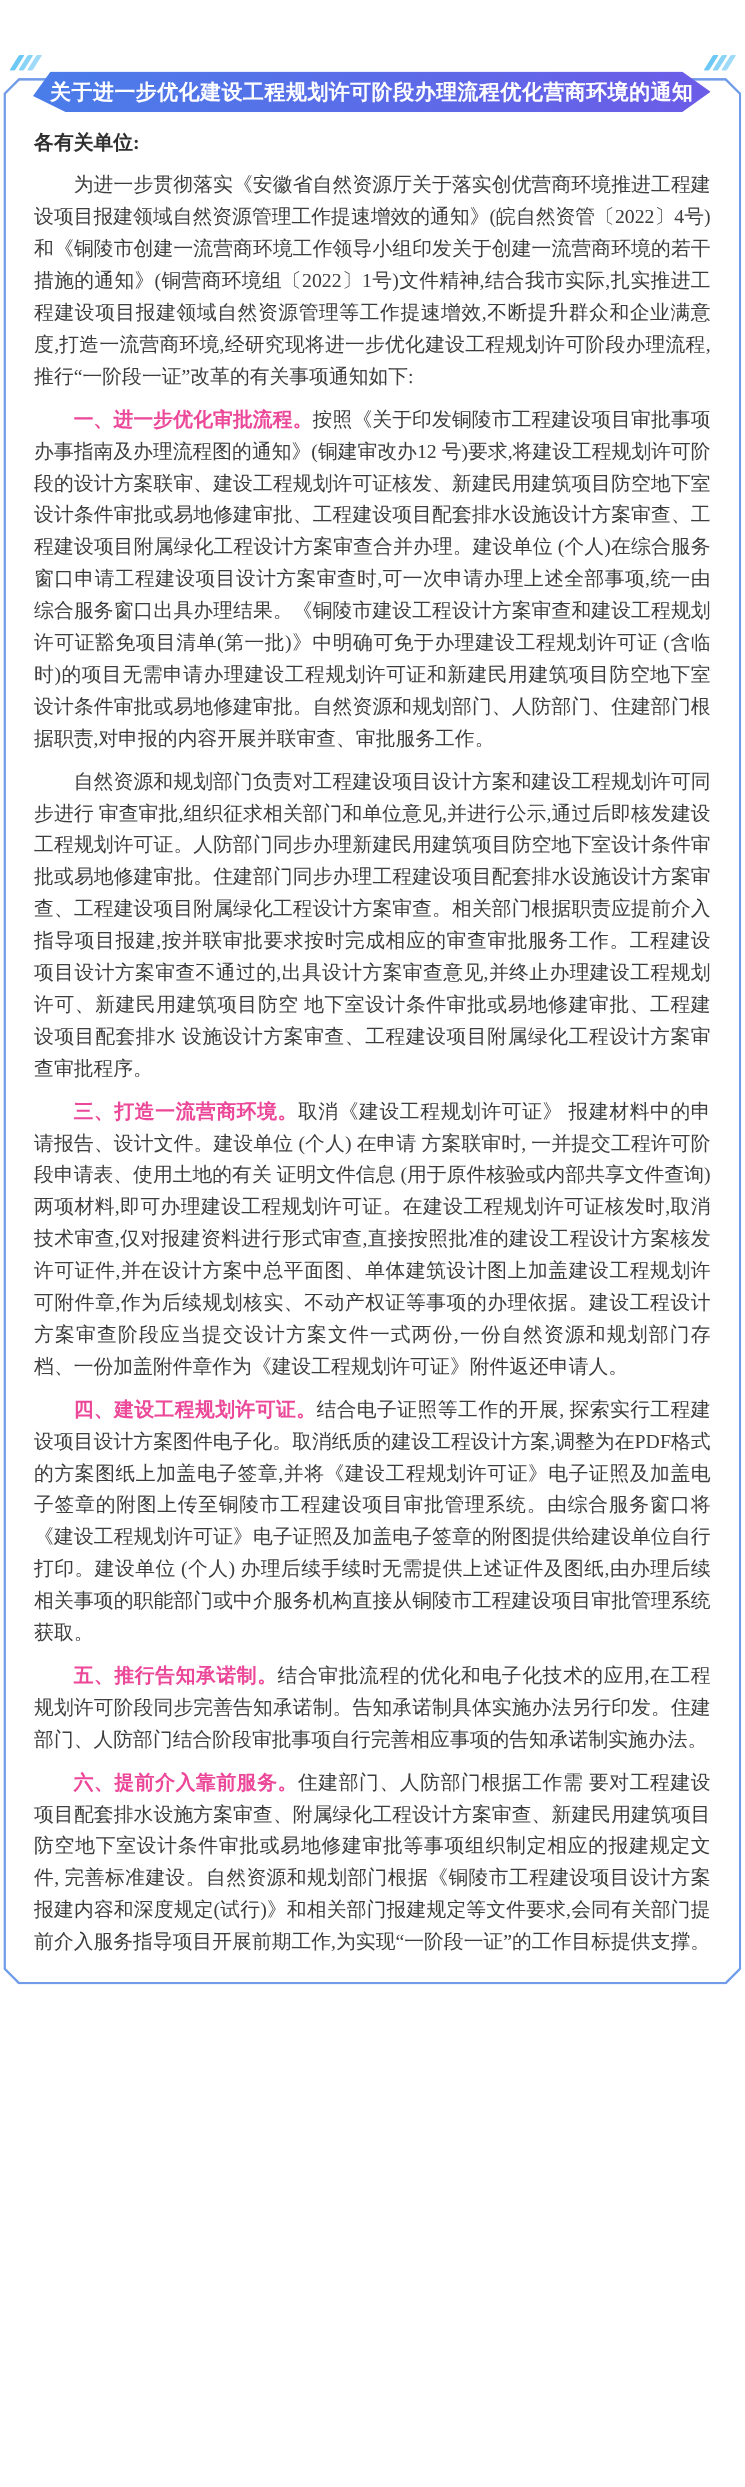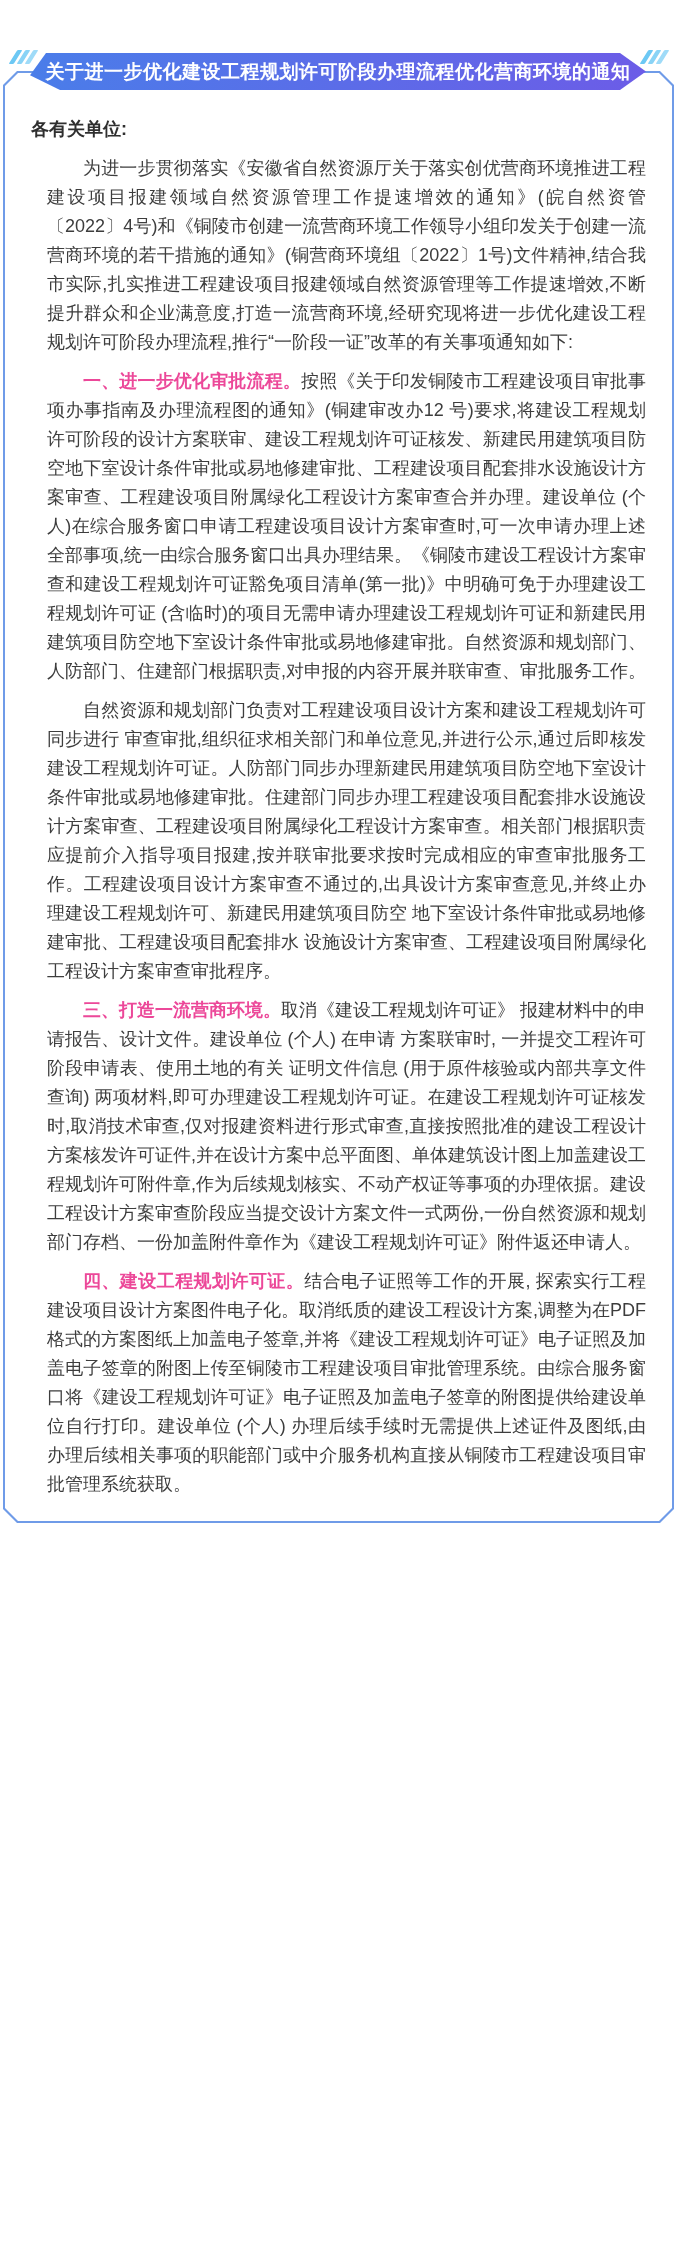--- a/index.html
+++ b/index.html
@@ -13,21 +13,21 @@
   body{
     width:677px;
     font-family:"Liberation Sans","DejaVu Sans",sans-serif;
     color:var(--text-color);
   }
   .page{width:677px;padding-top:53px;padding-bottom:80px;box-sizing:border-box;}
 
   
   .header{position:relative;z-index:2;height:37px;}
   .banner{
-    position:absolute;left:30px;top:0;width:616px;height:37px;
+    position:absolute;left:30px;top:12px;width:616px;height:37px;
     background:linear-gradient(90deg,var(--banner-from),var(--banner-to));
     clip-path:polygon(16px 0, calc(100% - 26px) 0, 100% 50%, calc(100% - 26px) 100%, 30px 100%, 0 60%);
     display:flex;align-items:center;justify-content:center;
   }
   .banner-title{
     margin:0;color:#ffffff;font-size:19px;font-weight:bold;
     letter-spacing:0.5px;white-space:nowrap;
   }
   .slashes{position:absolute;top:-3px;display:flex;gap:3px;}
   .slashes.left{left:13px;}
@@ -42,36 +42,37 @@
   .slashes i:nth-child(3){opacity:.65;}
 
   
   .card{
     position:relative;z-index:1;
     margin:-19px 3px 0 3px;
     background:var(--card-border);
     clip-path:polygon(14px 0, calc(100% - 14px) 0, 100% 14px, 100% calc(100% - 14px),
                       calc(100% - 14px) 100%, 14px 100%, 0 calc(100% - 14px), 0 14px);
     padding:2px;
+    font-family:Liberation Serif, serif;
   }
   .card-inner{
     background:#ffffff;
     clip-path:polygon(13px 0, calc(100% - 13px) 0, 100% 13px, 100% calc(100% - 13px),
                       calc(100% - 13px) 100%, 13px 100%, 0 calc(100% - 13px), 0 13px);
     padding:42px 26px 22px 26px;
     box-sizing:border-box;
   }
 
   
   .salutation{
     margin:0 0 10px 0;
     font-size:18px;line-height:29px;font-weight:bold;color:#2f2f2f;
   }
   .para{
-    margin:0 0 10px 16px;
+    margin:0 0 10px 0;
     font-size:18px;line-height:29px;
     text-align:justify;
     text-indent:2em;
     color:var(--text-color);
   }
   .para:last-child{margin-bottom:0;}
   .para strong{color:#ec4899;font-weight:bold;}
 </style>
 </head>
 <body>
@@ -96,17 +97,19 @@
 
   <div class="card">
     <div class="card-inner">
       <p class="salutation">各有关单位:</p>
       <div id="paragraph-list">
           <p class="para">为进一步贯彻落实《安徽省自然资源厅关于落实创优营商环境推进工程建设项目报建领域自然资源管理工作提速增效的通知》(皖自然资管〔2022〕4号)和《铜陵市创建一流营商环境工作领导小组印发关于创建一流营商环境的若干措施的通知》(铜营商环境组〔2022〕1号)文件精神,结合我市实际,扎实推进工程建设项目报建领域自然资源管理等工作提速增效,不断提升群众和企业满意度,打造一流营商环境,经研究现将进一步优化建设工程规划许可阶段办理流程,推行“一阶段一证”改革的有关事项通知如下:</p>
           <p class="para"><strong>一、进一步优化审批流程。</strong>按照《关于印发铜陵市工程建设项目审批事项办事指南及办理流程图的通知》(铜建审改办12 号)要求,将建设工程规划许可阶段的设计方案联审、建设工程规划许可证核发、新建民用建筑项目防空地下室设计条件审批或易地修建审批、工程建设项目配套排水设施设计方案审查、工程建设项目附属绿化工程设计方案审查合并办理。建设单位 (个人)在综合服务窗口申请工程建设项目设计方案审查时,可一次申请办理上述全部事项,统一由综合服务窗口出具办理结果。《铜陵市建设工程设计方案审查和建设工程规划许可证豁免项目清单(第一批)》中明确可免于办理建设工程规划许可证 (含临时)的项目无需申请办理建设工程规划许可证和新建民用建筑项目防空地下室设计条件审批或易地修建审批。自然资源和规划部门、人防部门、住建部门根据职责,对申报的内容开展并联审查、审批服务工作。</p>
           <p class="para">自然资源和规划部门负责对工程建设项目设计方案和建设工程规划许可同步进行 审查审批,组织征求相关部门和单位意见,并进行公示,通过后即核发建设工程规划许可证。人防部门同步办理新建民用建筑项目防空地下室设计条件审批或易地修建审批。住建部门同步办理工程建设项目配套排水设施设计方案审查、工程建设项目附属绿化工程设计方案审查。相关部门根据职责应提前介入指导项目报建,按并联审批要求按时完成相应的审查审批服务工作。工程建设项目设计方案审查不通过的,出具设计方案审查意见,并终止办理建设工程规划许可、新建民用建筑项目防空 地下室设计条件审批或易地修建审批、工程建设项目配套排水 设施设计方案审查、工程建设项目附属绿化工程设计方案审查审批程序。</p>
           <p class="para"><strong>三、打造一流营商环境。</strong>取消《建设工程规划许可证》 报建材料中的申请报告、设计文件。建设单位 (个人) 在申请 方案联审时, 一并提交工程许可阶段申请表、使用土地的有关 证明文件信息 (用于原件核验或内部共享文件查询) 两项材料,即可办理建设工程规划许可证。在建设工程规划许可证核发时,取消技术审查,仅对报建资料进行形式审查,直接按照批准的建设工程设计方案核发许可证件,并在设计方案中总平面图、单体建筑设计图上加盖建设工程规划许可附件章,作为后续规划核实、不动产权证等事项的办理依据。建设工程设计方案审查阶段应当提交设计方案文件一式两份,一份自然资源和规划部门存档、一份加盖附件章作为《建设工程规划许可证》附件返还申请人。</p>
           <p class="para"><strong>四、建设工程规划许可证。</strong>结合电子证照等工作的开展, 探索实行工程建设项目设计方案图件电子化。取消纸质的建设工程设计方案,调整为在PDF格式的方案图纸上加盖电子签章,并将《建设工程规划许可证》电子证照及加盖电子签章的附图上传至铜陵市工程建设项目审批管理系统。由综合服务窗口将《建设工程规划许可证》电子证照及加盖电子签章的附图提供给建设单位自行打印。建设单位 (个人) 办理后续手续时无需提供上述证件及图纸,由办理后续相关事项的职能部门或中介服务机构直接从铜陵市工程建设项目审批管理系统获取。</p>
+          <p class="para"><strong>五、推行告知承诺制。</strong>结合审批流程的优化和电子化技术的应用,在工程规划许可阶段同步完善告知承诺制。告知承诺制具体实施办法另行印发。住建部门、人防部门结合阶段审批事项自行完善相应事项的告知承诺制实施办法。</p>
+          <p class="para"><strong>六、提前介入靠前服务。</strong>住建部门、人防部门根据工作需 要对工程建设项目配套排水设施方案审查、附属绿化工程设计方案审查、新建民用建筑项目防空地下室设计条件审批或易地修建审批等事项组织制定相应的报建规定文件, 完善标准建设。自然资源和规划部门根据《铜陵市工程建设项目设计方案报建内容和深度规定(试行)》和相关部门报建规定等文件要求,会同有关部门提前介入服务指导项目开展前期工作,为实现“一阶段一证”的工作目标提供支撑。</p>
         </div>
     </div>
   </div>
 
 </div>
 
 </body></html>

